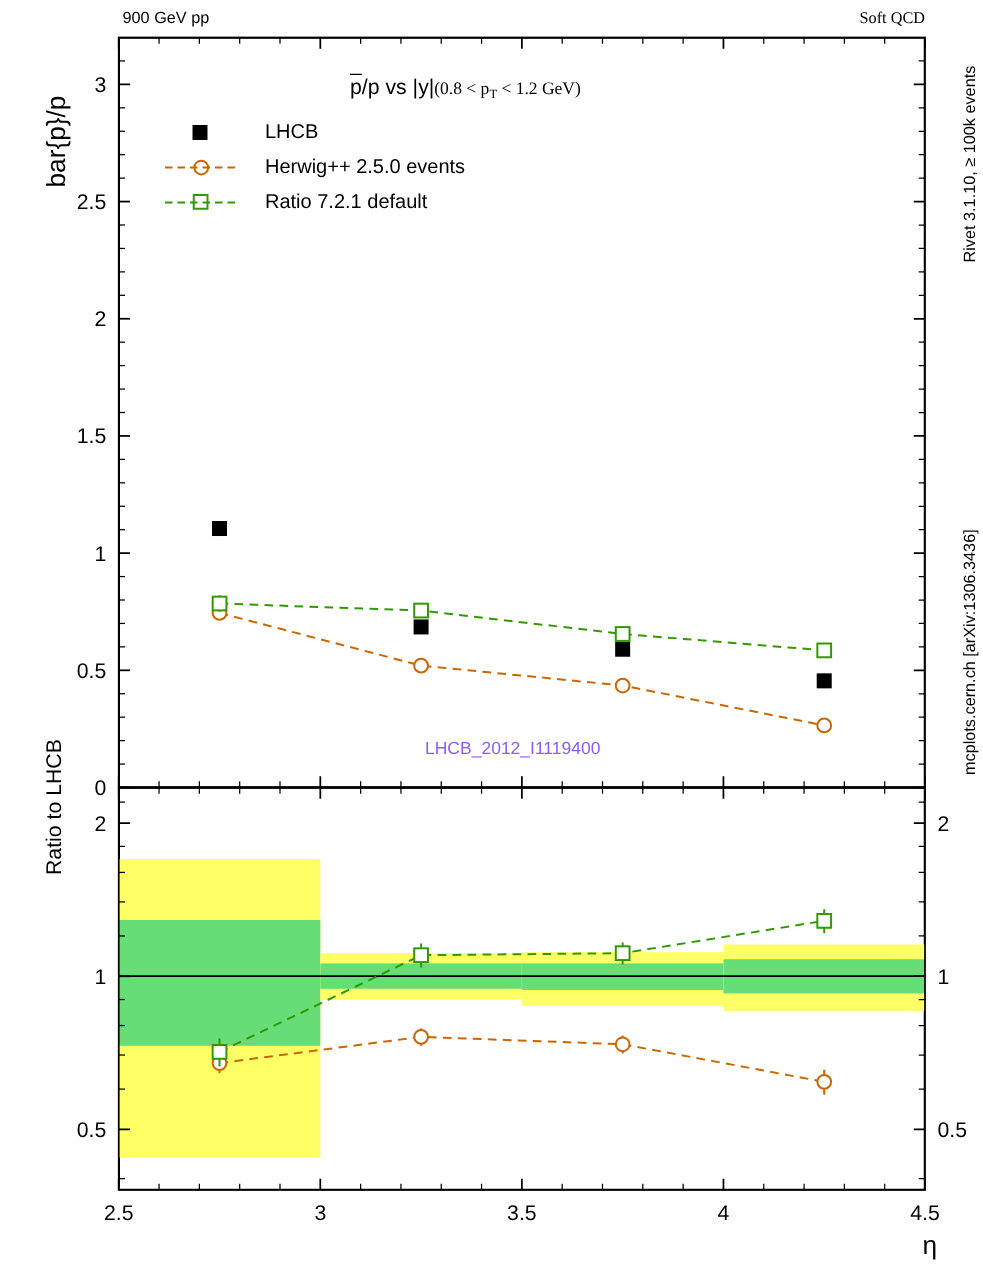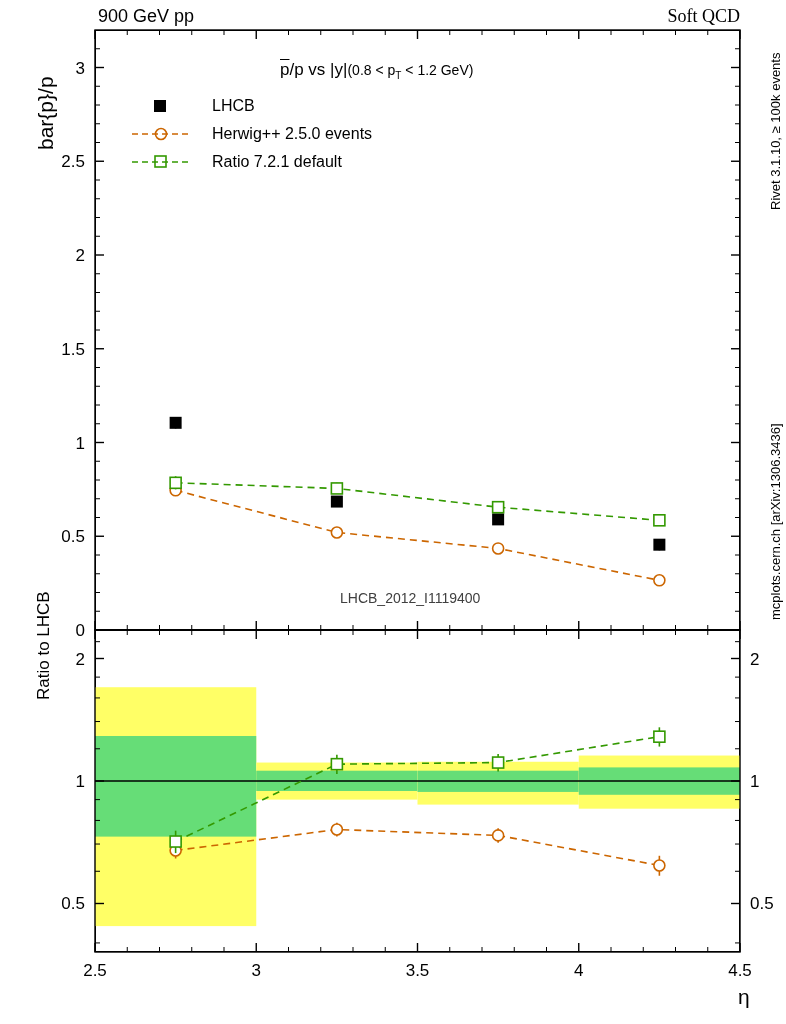--- a/index.html
+++ b/index.html
@@ -1,20 +1,20 @@
 <!DOCTYPE html>
 <html><head>
 <meta charset="utf-8">
 <style>
   html,body{margin:0;padding:0;background:#ffffff;}
   body{width:786px;height:1024px;font-family:"Liberation Sans",sans-serif;color:#000;}
   #root{position:relative;width:786px;height:1024px;overflow:hidden;}
 
   .txt{position:absolute;white-space:nowrap;}
-  .hdr{font-size:18px;}
+  .hdr{font-size:13px;}
   .small{font-size:13px;}
 
   
   #mainPanel{position:absolute;left:95px;top:30px;width:645px;height:600px;border:1.4px solid #000;box-sizing:border-box;background:#fff;}
   #ratioPanel{position:absolute;left:95px;top:630px;width:645px;height:322px;border:1.4px solid #000;box-sizing:border-box;background:#fff;}
 
   
   .legend{position:absolute;left:130px;top:95px;font-size:15px;}
   .legrow{position:relative;height:28px;}
   .legmark{position:absolute;left:0;top:0;width:70px;height:22px;}
@@ -34,21 +34,21 @@
   <div class="txt hdr" style="right:46px;top:6px;position:absolute;font-family:Liberation Serif, serif;">Soft QCD</div>
 
   <div class="txt small rot-right" style="left:768px;top:210px;">Rivet 3.1.10, ≥ 100k events</div>
   <div class="txt small rot-right" style="left:768px;top:620px;">mcplots.cern.ch [arXiv:1306.3436]</div>
 
   <div id="mainPanel"></div>
 
   <div class="txt rot-left" style="left:34px;top:150px;font-size:21px;">bar{p}/p</div>
 
   <div class="txt" style="left:280px;top:60px;font-size:17px;">
-    <span style="text-decoration:overline;">p</span>/p vs |y|<span style="font-size:14px;">(0.8 &lt; p<sub style="font-size:10px;">T</sub> &lt; 1.2 GeV)</span>
+    <span style="text-decoration:overline;">p</span>/p vs |y|<span style="font-size:14px;font-family:Liberation Serif, serif;">(0.8 &lt; p<sub style="font-size:10px;">T</sub> &lt; 1.2 GeV)</span>
   </div>
 
   <div class="legend">
     <div class="legrow">
       <svg class="legmark" width="70" height="22">
         <rect x="24" y="5" width="12" height="12" fill="#000"></rect>
       </svg>
       <span class="leglbl">LHCB</span>
     </div>
     <div class="legrow">
@@ -60,21 +60,21 @@
     </div>
     <div class="legrow">
       <svg class="legmark" width="70" height="22">
         <line x1="2" y1="11" x2="60" y2="11" stroke="#339900" stroke-width="1.6" stroke-dasharray="6,4"></line>
         <rect x="25" y="5" width="11" height="11" fill="none" stroke="#339900" stroke-width="1.6"></rect>
       </svg>
       <span class="leglbl">Ratio 7.2.1 default</span>
     </div>
   </div>
 
-  <div class="txt" style="left:340px;top:590px;font-size:14px;color:#404040;">LHCB_2012_I1119400</div>
+  <div class="txt" style="left:340px;top:590px;font-size:14px;color:#8b5cf6;">LHCB_2012_I1119400</div>
 
   <div id="ratioPanel"></div>
   <div class="txt rot-left" style="left:34px;top:700px;font-size:17px;">Ratio to LHCB</div>
 
   <div class="txt" style="left:738px;top:985px;font-size:21px;">η</div>
 
   <svg id="overlay" width="786" height="1024">
       <rect x="95" y="687.2225443282615" width="161.25" height="238.86838025119926" fill="#ffff66"></rect>
       <rect x="95" y="735.9972611305756" width="161.25" height="100.62114111629899" fill="#66dd77"></rect>
       <rect x="256.25" y="762.5564743731895" width="161.25" height="37.063685457674524" fill="#ffff66"></rect>

